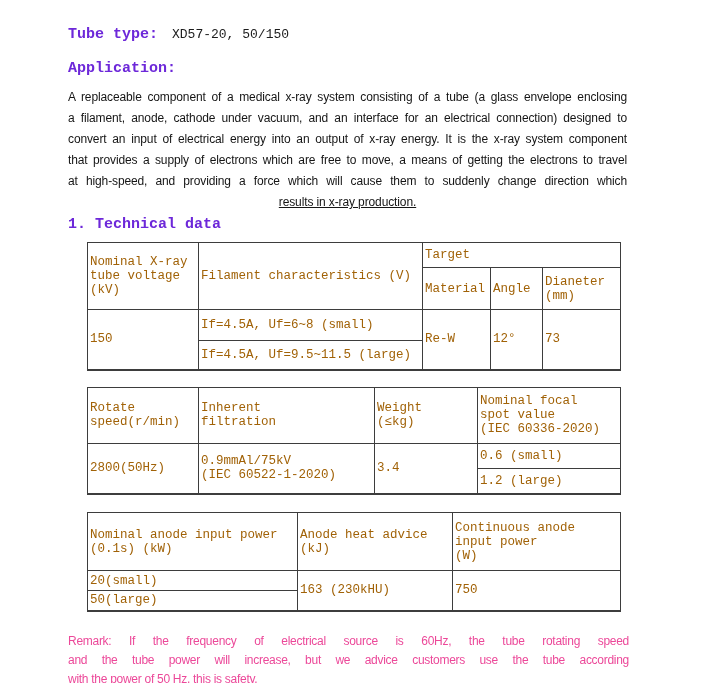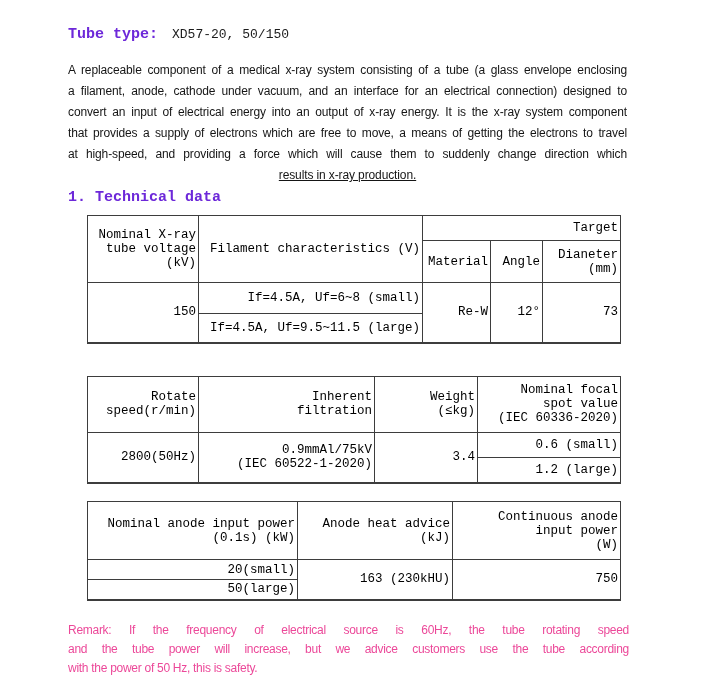--- a/index.html
+++ b/index.html
@@ -47,31 +47,31 @@
 
   table.t {
     border-collapse: collapse;
     table-layout: fixed;
     margin-left: 19px;
     width: 533px;
     border-bottom: 2px solid #3d3d3d;
   }
   table.t td {
     border: 1px solid #3d3d3d;
-    text-align: right;
+    text-align: left;
     vertical-align: middle;
     white-space: pre-line;
     font-family: "Liberation Mono", "DejaVu Sans Mono", monospace;
     font-size: 12.5px;
     line-height: 14px;
-    color: #000000;
+    color: #a16207;
     padding: 1px 2px;
     overflow: hidden;
   }
-  table.t2 { margin-top: 32px; }
+  table.t2 { margin-top: 16px; }
   table.t3 { margin-top: 17px; }
 
   .remark {
     width: 561px;
     margin-top: 20px;
     font-family: Liberation Sans, sans-serif;
     font-size: 12px;
     letter-spacing: -0.28px;
     line-height: 19px;
     color: #ec4899;
@@ -85,20 +85,21 @@
 </style>
 </head>
 <body>
 
 <div class="page">
 
   <div class="tube-type-row">
     <span class="h-bold">Tube type:</span><span class="tube-type-value">XD57-20, 50/150</span>
   </div>
 
+  <div class="h-bold app-heading">Application:</div>
 
   <div class="para">
     <div class="para-body">A replaceable component of a medical x-ray system consisting of a tube (a glass envelope enclosing
 a filament, anode, cathode under vacuum, and an interface for an electrical connection) designed to
 convert an input of electrical energy into an output of x-ray energy. It is the x-ray system component
 that provides a supply of electrons which are free to move, a means of getting the electrons to travel
 at high-speed, and providing a force which will cause them to suddenly change direction which</div>
     <div class="para-last">results in x-ray production.</div>
   </div>
 

